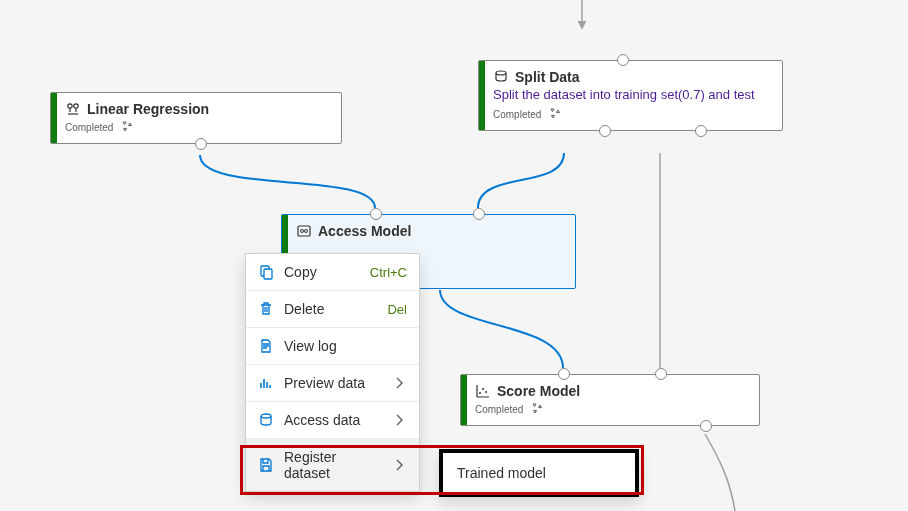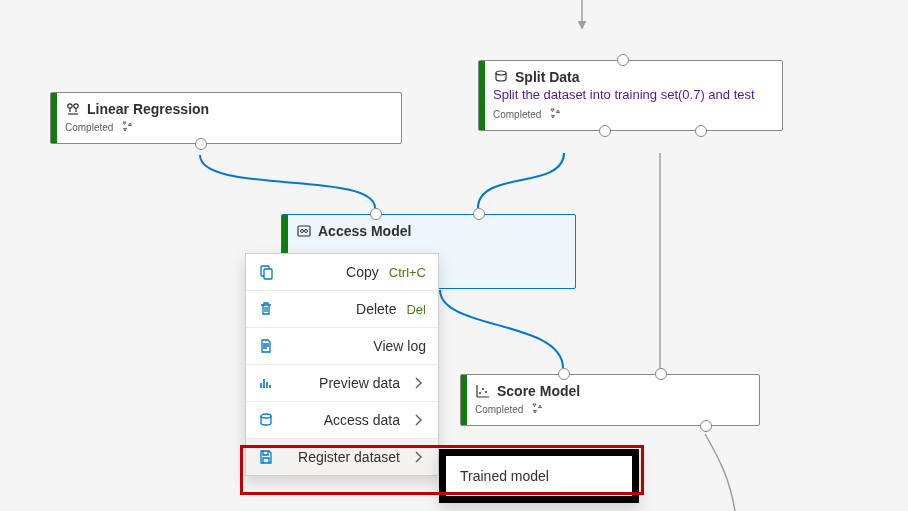--- a/index.html
+++ b/index.html
@@ -69,22 +69,21 @@
     height: 12px;
     background: #ffffff;
     border: 1px solid #8a8886;
     border-radius: 50%;
   }
   .menu {
     position: absolute;
     background: #ffffff;
     border: 1px solid #d2d0ce;
     box-shadow: 0 6px 14px rgba(0,0,0,0.15);
-    width: 194px;
-    text-align: right;
+    width: 175px;
   }
   .menu-item {
     display: flex;
     align-items: center;
     gap: 10px;
     padding: 10px 12px;
     cursor: default;
   }
   .menu-item.sep {
     border-top: 1px solid #edebe9;
@@ -95,21 +94,21 @@
   .menu-item .label {
     flex: 1;
   }
   .menu-item .shortcut {
     color: #4d7c0f;
     font-size: 13px;
   }
   .submenu {
     position: absolute;
     background: #ffffff;
-    border: 7px solid #000000;
+    border: 4px solid #000000;
     box-shadow: 0 6px 14px rgba(0,0,0,0.15);
     width: 200px;
   }
   .submenu-item {
     padding: 12px 14px;
   }
   .highlight-box {
     position: absolute;
     border: 3px solid #c00000;
     pointer-events: none;
@@ -139,21 +138,21 @@
 
     <path d="M 564 153 C 564 190, 478 170, 478 208" stroke="#0078d4" stroke-width="2" fill="none"></path>
 
     <path d="M 660 153 C 660 260, 660 320, 660 368" stroke="#a19f9d" stroke-width="1.5" fill="none"></path>
 
     <path d="M 440 290 C 440 330, 563 320, 563 368" stroke="#0078d4" stroke-width="2" fill="none"></path>
 
     <path d="M 705 434 C 720 460, 730 480, 735 511" stroke="#a19f9d" stroke-width="1.5" fill="none"></path>
   </svg>
 
-  <div class="node" style="left:50px; top:92px; width:352px;">
+  <div class="node" style="left:50px; top:92px; width:292px;">
     <div class="accent"></div>
     <div class="node-header">
       <span class="icon">
         <svg viewBox="0 0 16 16">
             <circle cx="5" cy="5" r="2.2" fill="none" stroke="#323130" stroke-width="1.2"></circle>
             <circle cx="11" cy="5" r="2.2" fill="none" stroke="#323130" stroke-width="1.2"></circle>
             <path d="M3 13 h10" stroke="#323130" stroke-width="1.2"></path>
             <path d="M5 7 v4 M11 7 v4" stroke="#323130" stroke-width="1.2"></path>
           </svg>
       </span>

